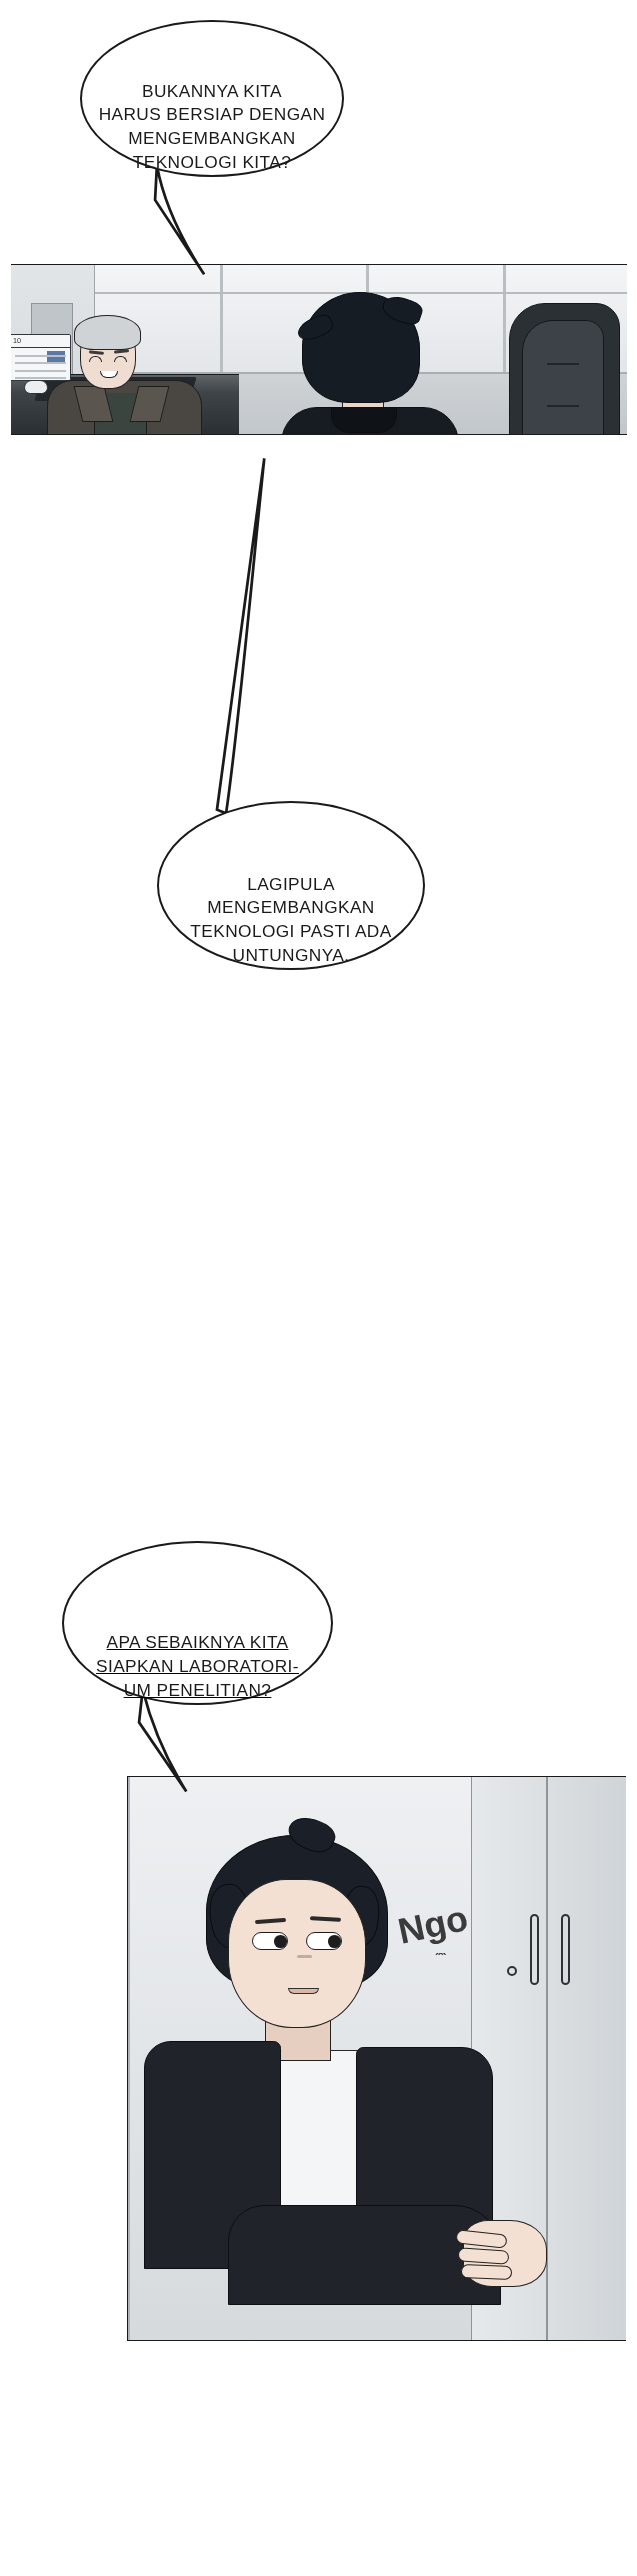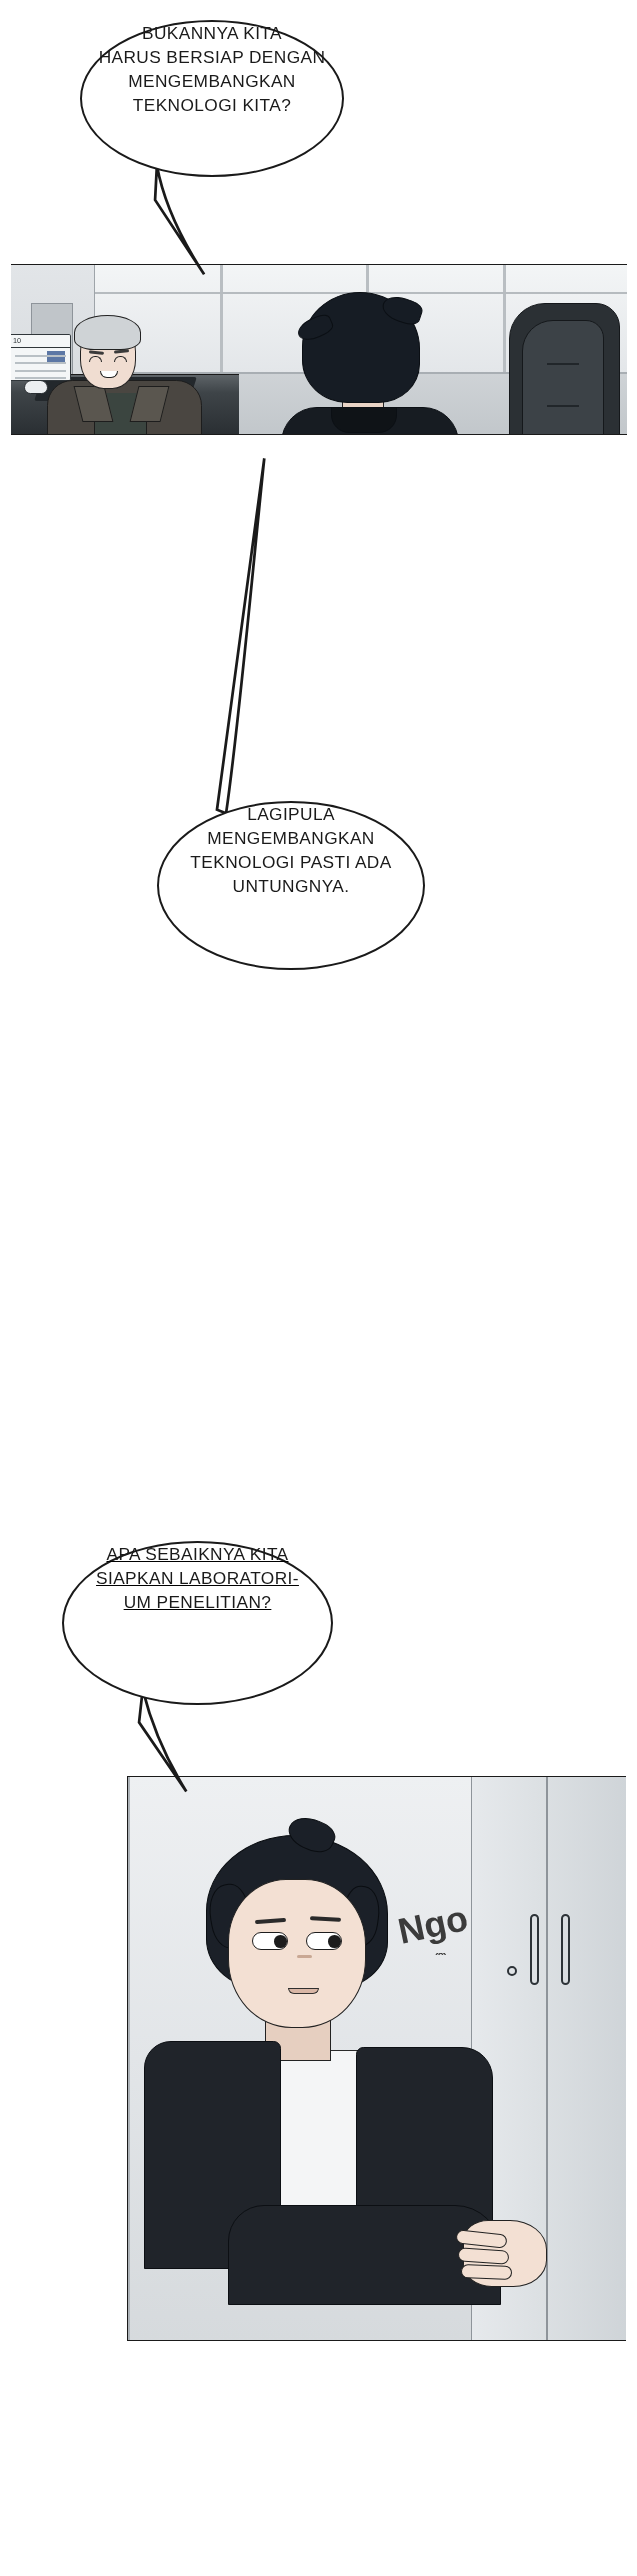--- a/index.html
+++ b/index.html
@@ -324,21 +324,21 @@
     z-index:6;
   }
 
   
   .bubble {
     position: absolute;
     background: #ffffff;
     border: 2.7px solid #1a1a1a;
     border-radius: 50%;
     display: flex;
-    align-items: flex-start;
+    align-items: flex-end;
     justify-content: center;
     text-align: center;
     z-index: 30;
   }
   .bubble .txt {
     font-family: "Liberation Sans", sans-serif;
     color: #1a1a1a;
     letter-spacing: 0.4px;
     line-height: 1.38;
     padding: 0 12.7px;

